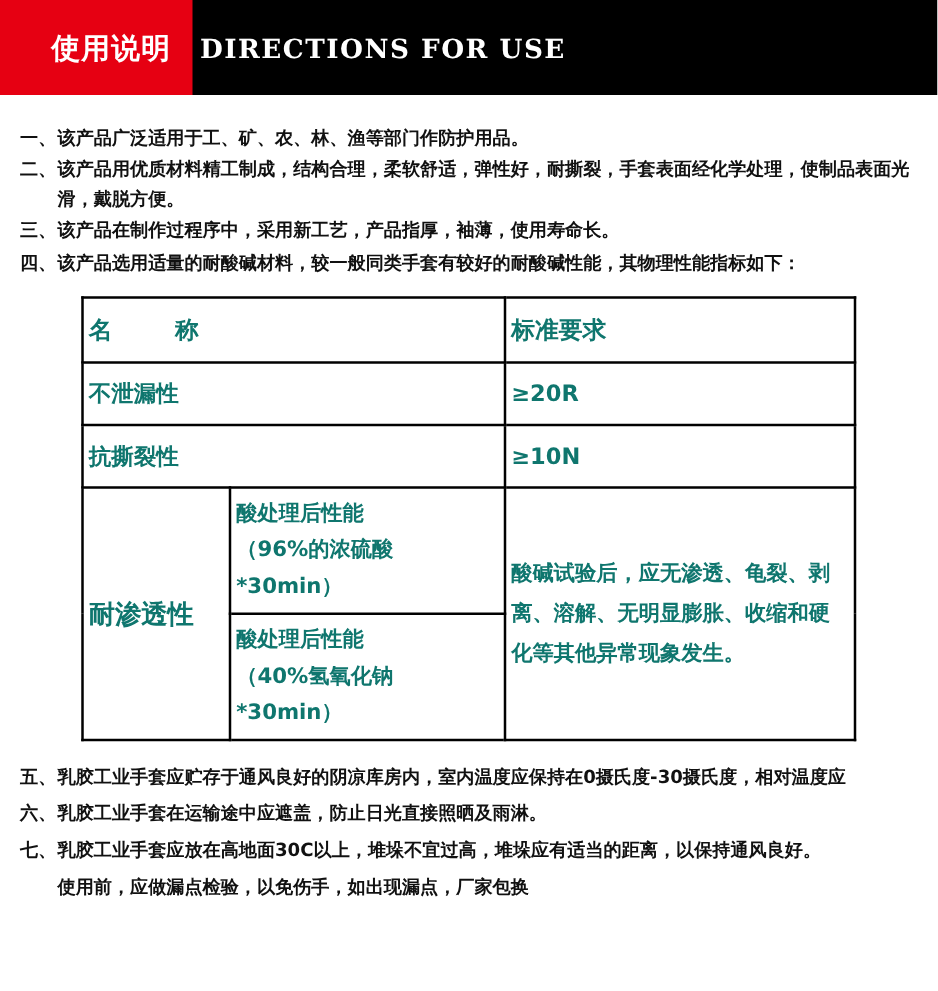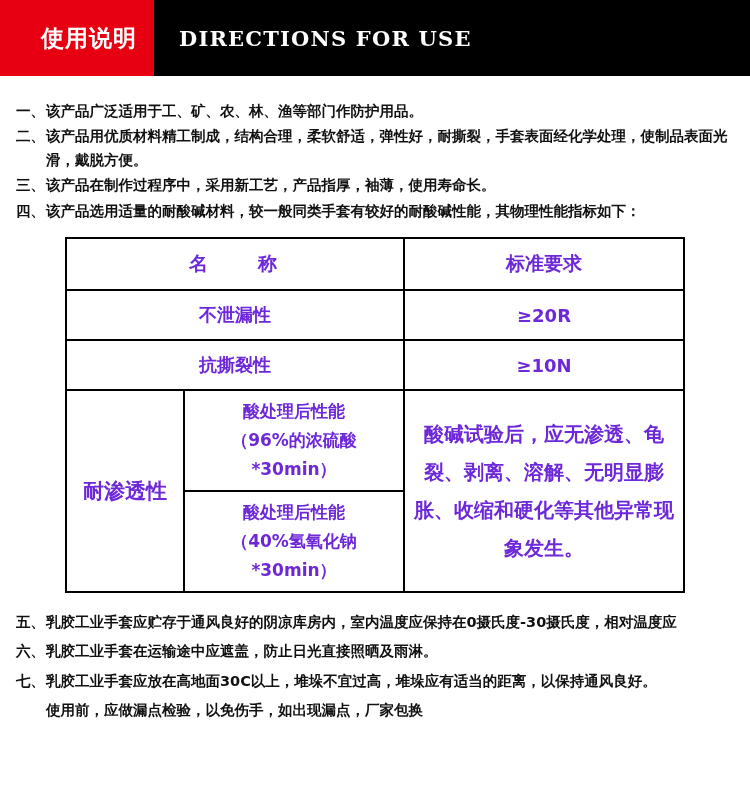--- a/index.html
+++ b/index.html
@@ -42,21 +42,21 @@
     color: #ffffff;
     font-size: 23px;
     font-weight: 700;
     letter-spacing: 1px;
     font-family: "DejaVu Sans", "Liberation Sans", sans-serif;
   }
   .header-en {
     flex: 1;
     display: flex;
     align-items: center;
-    padding-left: 25px;
+    padding-left: 6px;
   }
   .header-en span {
     color: #ffffff;
     font-size: 21px;
     font-weight: 700;
     letter-spacing: 1.2px;
     font-family: "DejaVu Serif", "Liberation Serif", serif;
   }
 
   
@@ -94,24 +94,24 @@
     display: flex;
     justify-content: center;
   }
   table.spec {
     border-collapse: collapse;
     width: 618px;
     table-layout: fixed;
   }
   table.spec td {
     border: 2px solid #000000;
-    text-align: center;
+    text-align: left;
     vertical-align: middle;
     font-weight: 700;
-    color: #6d28d9;
+    color: #0f766e;
     padding: 6px 4px;
   }
   .th-cell {
     font-size: 19px;
     height: 38px;
     letter-spacing: 4px;
   }
   .th-cell2 {
     font-size: 19px;
     height: 38px;
@@ -128,21 +128,21 @@
   .vert-label {
     font-size: 21px;
     width: 118px;
   }
   .sub-cell {
     font-size: 17px;
     line-height: 1.7;
     height: 68px;
   }
   .desc-cell {
-    font-size: 20px;
+    font-size: 17px;
     line-height: 1.9;
     padding: 8px 10px;
   }
 
   
   .bottom {
     padding: 8px 16px 0 16px;
   }
   .bottom .para { margin-bottom: 6px; }
 </style>

